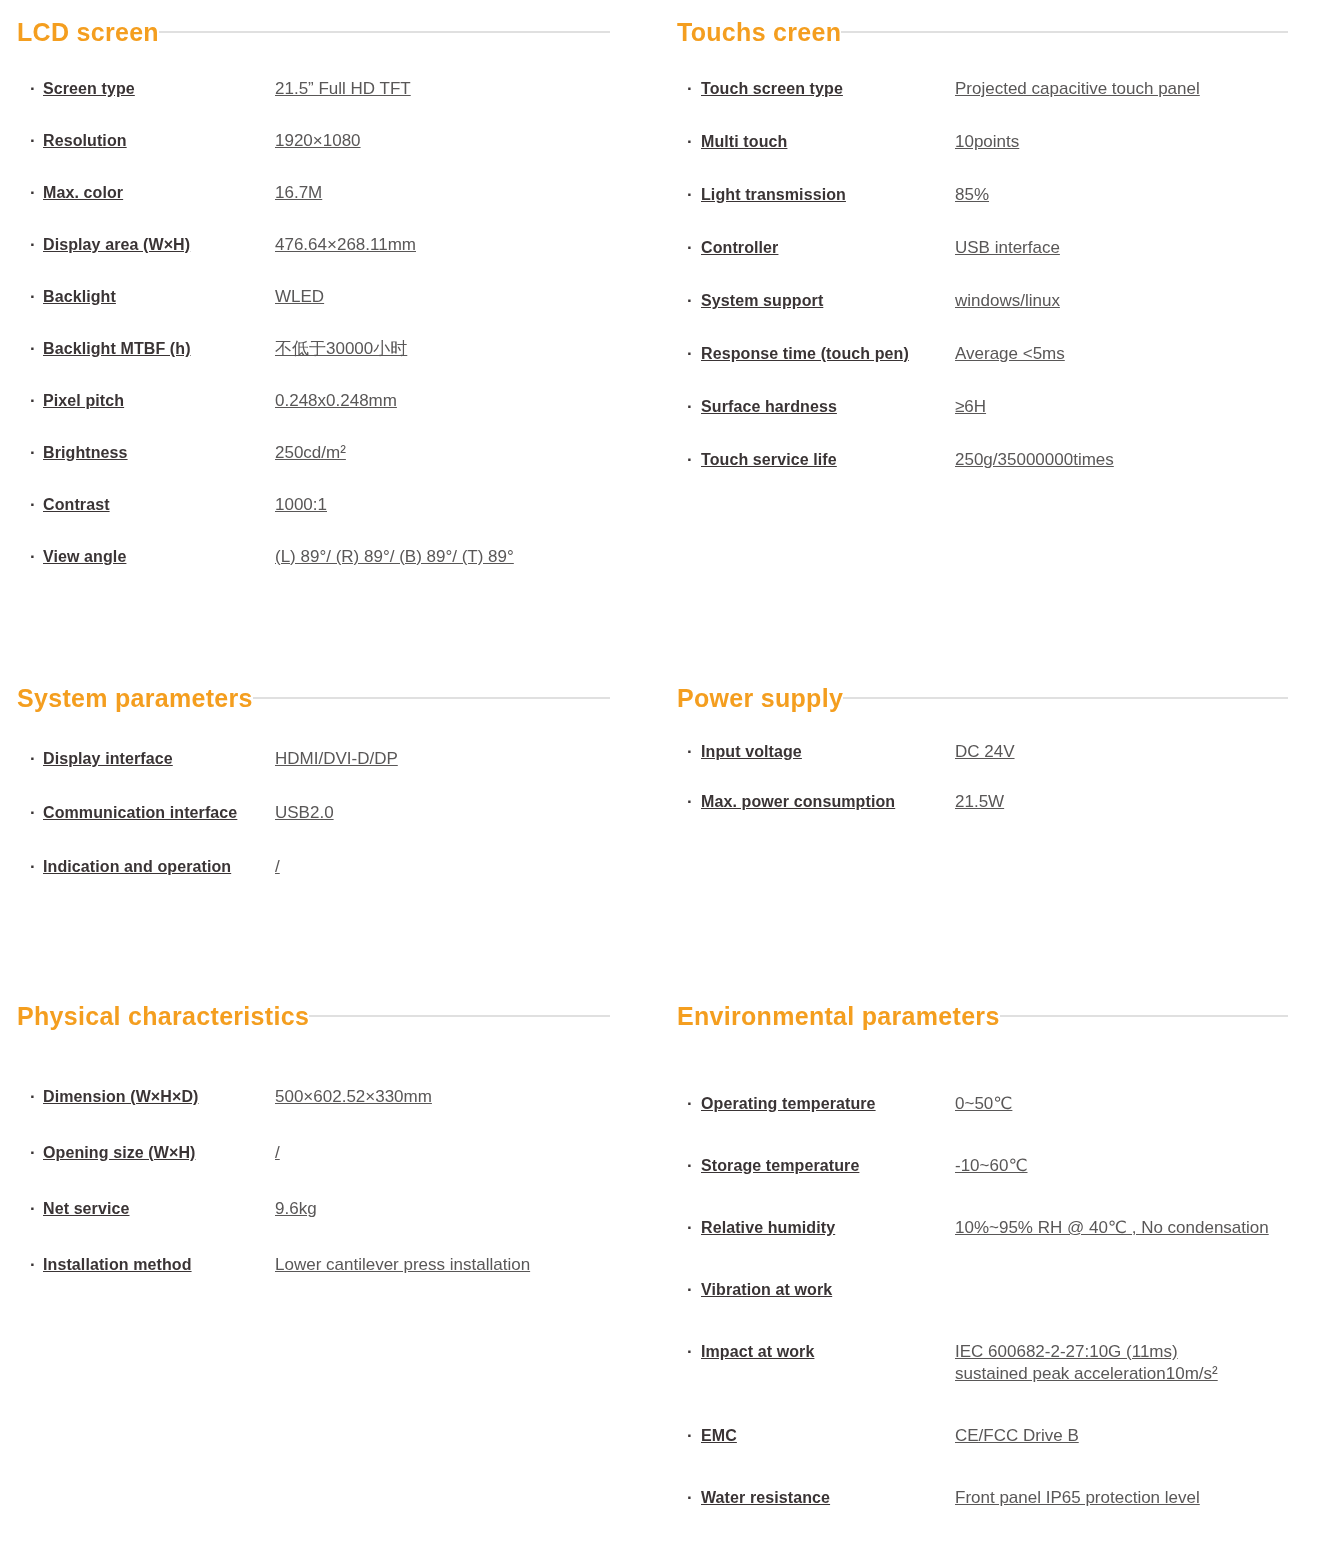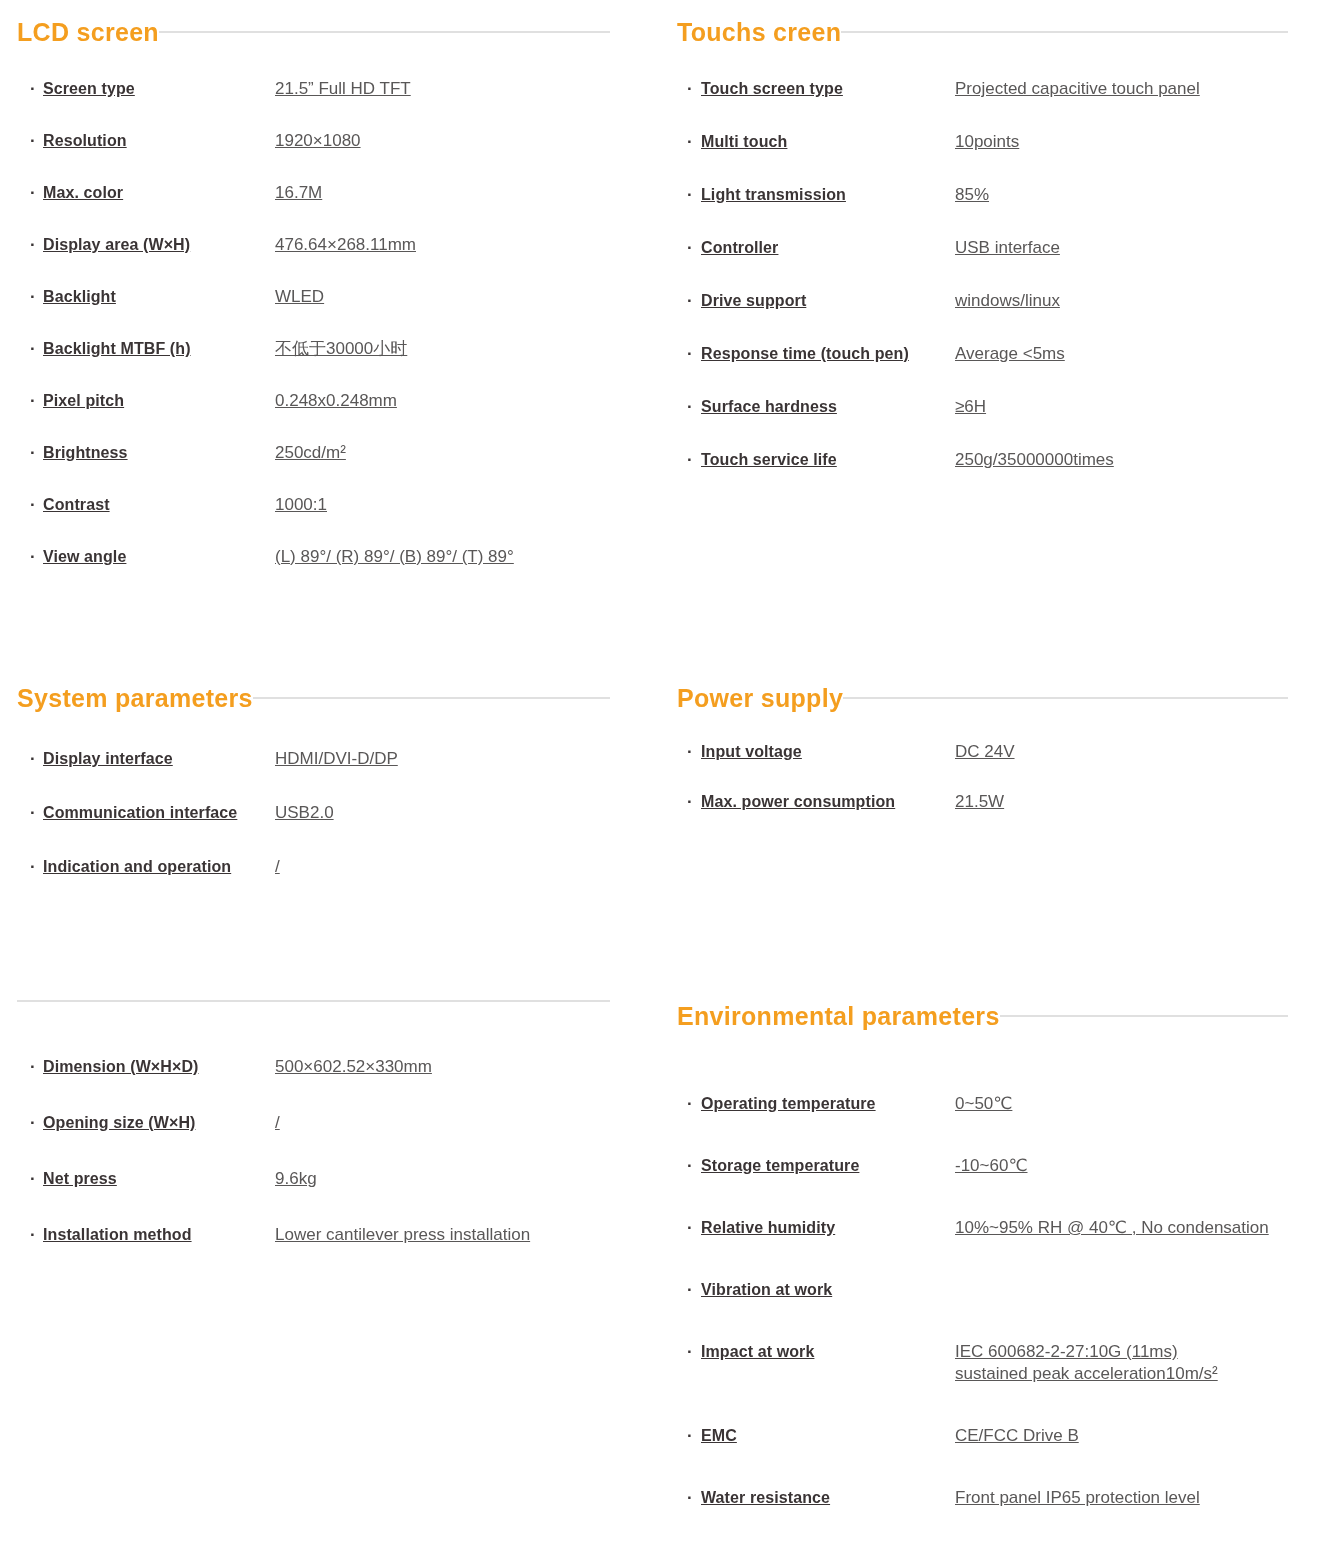--- a/index.html
+++ b/index.html
@@ -140,21 +140,21 @@
             <span class="label">Light transmission</span>
             <span class="value">85%</span>
           </div>
           <div class="spec-row">
             <span class="bullet">·</span>
             <span class="label">Controller</span>
             <span class="value">USB interface</span>
           </div>
           <div class="spec-row">
             <span class="bullet">·</span>
-            <span class="label">Drive support</span>
+            <span class="label">System support</span>
             <span class="value">windows/linux</span>
           </div>
           <div class="spec-row">
             <span class="bullet">·</span>
             <span class="label">Response time (touch pen)</span>
             <span class="value">Average &lt;5ms</span>
           </div>
           <div class="spec-row">
             <span class="bullet">·</span>
             <span class="label">Surface hardness</span>
@@ -207,36 +207,37 @@
             <span class="bullet">·</span>
             <span class="label">Max. power consumption</span>
             <span class="value">21.5W</span>
           </div>
         </div>
       </section>
   </div>
   <div class="pair pair-3">
     <section class="sec left physical">
         <header class="sec-head">
+          <h2 class="sec-title">Physical characteristics</h2>
           <span class="rule"></span>
         </header>
         <div class="rows">
           <div class="spec-row">
             <span class="bullet">·</span>
             <span class="label">Dimension (W×H×D)</span>
             <span class="value">500×602.52×330mm</span>
           </div>
           <div class="spec-row">
             <span class="bullet">·</span>
             <span class="label">Opening size (W×H)</span>
             <span class="value">/</span>
           </div>
           <div class="spec-row">
             <span class="bullet">·</span>
-            <span class="label">Net press</span>
+            <span class="label">Net service</span>
             <span class="value">9.6kg</span>
           </div>
           <div class="spec-row">
             <span class="bullet">·</span>
             <span class="label">Installation method</span>
             <span class="value">Lower cantilever press installation</span>
           </div>
         </div>
       </section>
     <section class="sec right environmental">

